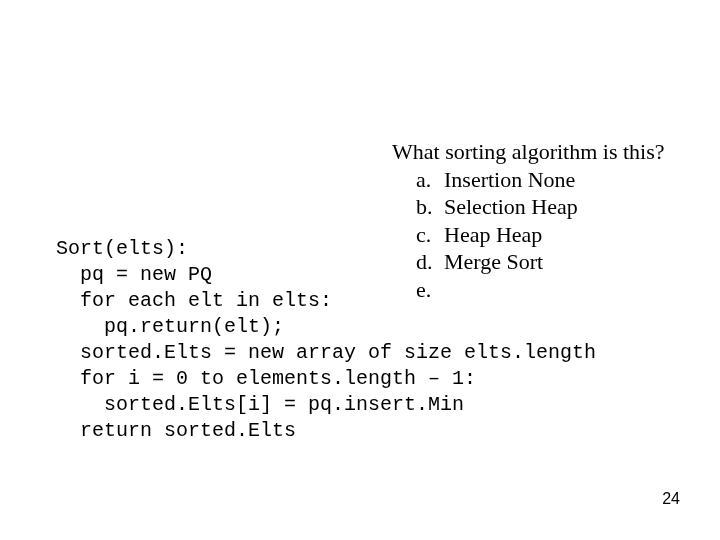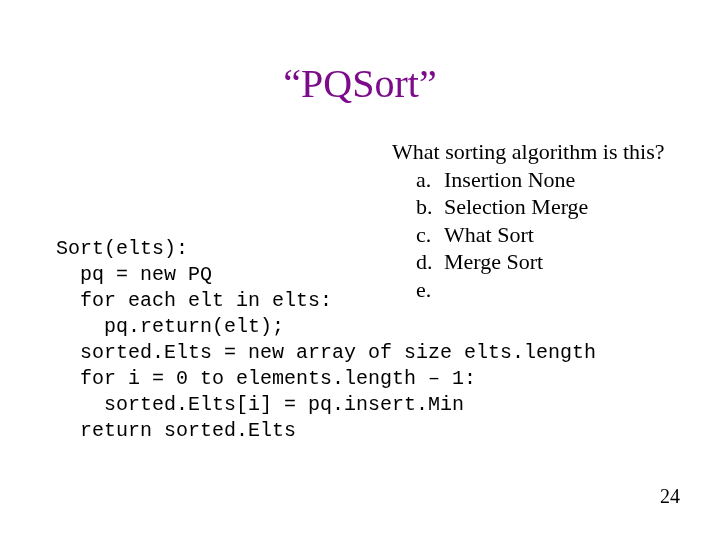--- a/index.html
+++ b/index.html
@@ -56,46 +56,45 @@
     left: 56px;
     font-size: 20px;
     line-height: 1.3;
     font-family: "Courier New", Courier, monospace;
     white-space: pre;
   }
   .page-number {
     position: absolute;
     bottom: 32px;
     right: 40px;
-    font-size: 20px;
-    font-family: Liberation Serif, serif;
+    font-size: 16px;
+    font-family: Liberation Sans, sans-serif;
     color: #000000;
   }
 </style>
 </head>
 <body>
 
 <div class="slide">
 
-  <div class="title">“PQSort”</div>
 
   <div class="question-block">
     <div>What sorting algorithm is this?</div>
     <ul class="question-list">
       <li>
         <span class="marker">a.</span>
         <span>Insertion None</span>
       </li>
       <li>
         <span class="marker">b.</span>
-        <span>Selection Merge</span>
+        <span>Selection Heap</span>
       </li>
       <li>
         <span class="marker">c.</span>
-        <span>What Sort</span>
+        <span>Heap Heap</span>
       </li>
       <li>
         <span class="marker">d.</span>
         <span>Merge Sort</span>
       </li>
       <li>
         <span class="marker">e.</span>
       </li>
     </ul>
   </div>

